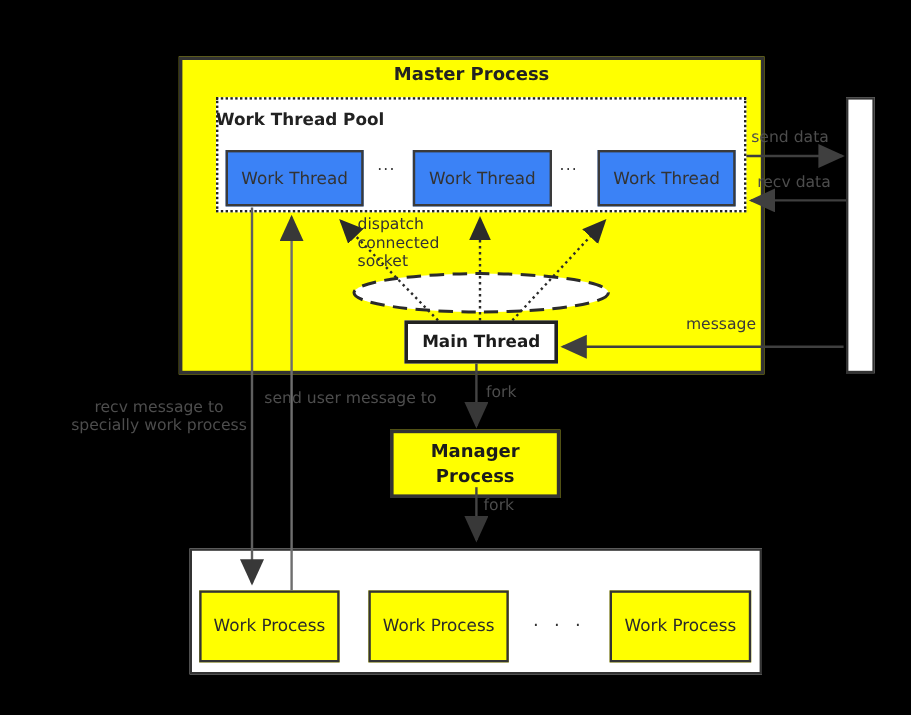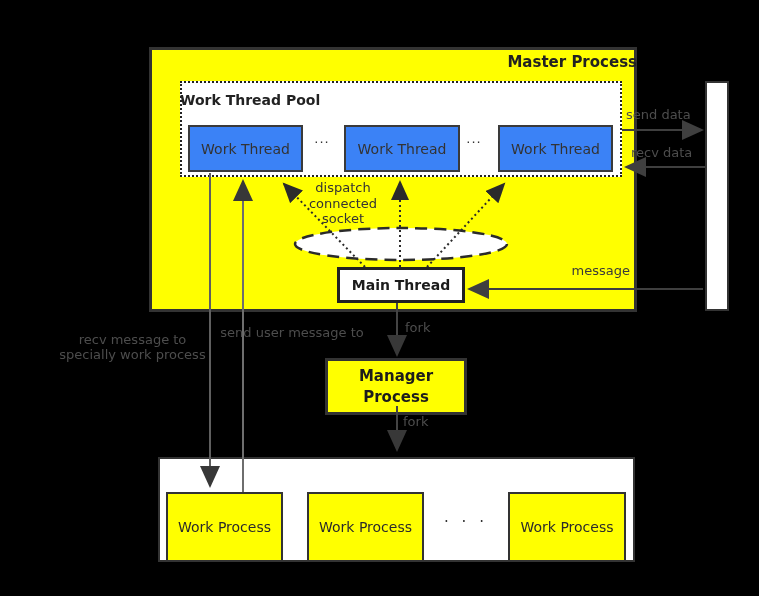--- a/index.html
+++ b/index.html
@@ -4,53 +4,53 @@
 <style>
   html,body{margin:0;padding:0;background:#000;}
   #stage{
     position:relative;width:759px;height:596px;background:#000;
     font-family:"DejaVu Sans","Liberation Sans",sans-serif;overflow:hidden;
   }
   .abs{position:absolute;box-sizing:border-box;}
   .box{display:flex;align-items:center;justify-content:center;}
   
   .master{left:149px;top:47px;width:488px;height:265px;background:#ffff00;border:3px solid #333;}
-  .master-title{left:149px;top:53px;width:488px;text-align:right;font-size:15px;font-weight:bold;color:#222;}
+  .master-title{left:149px;top:53px;width:488px;text-align:center;font-size:15px;font-weight:bold;color:#222;}
   
   .thread-pool{left:180px;top:81px;width:442px;height:96px;background:#fff;border:2px dotted #222;}
   .thread-pool-title{left:180px;top:92px;width:442px;text-align:left;font-size:14px;font-weight:bold;color:#222;}
   .thread-box{top:125px;height:47px;background:#3b82f6;border:2px solid #3a3a3a;font-size:14px;color:#333;}
   .thread1{left:188px;width:115px;}
   .thread2{left:344px;width:116px;}
   .thread3{left:498px;width:115px;}
   .tdots{top:131px;width:18px;text-align:center;font-size:13px;color:#333;letter-spacing:1px;}
   .tdots1{left:313px;} .tdots2{left:465px;}
   
   .client-bar{left:705px;top:81px;width:24px;height:230px;background:#fff;border:2px solid #333;}
   
   .main-thread{left:337px;top:267px;width:128px;height:36px;background:#fff;border:3px solid #222;font-size:14px;font-weight:bold;color:#1c1c1c;}
   
   .manager{left:325px;top:358px;width:142px;height:57px;background:#ffff00;border:3px solid #333;
            flex-direction:column;font-size:15px;font-weight:bold;color:#1c1c1c;line-height:21px;}
   
   .process-pool{left:158px;top:457px;width:477px;height:105px;background:#fff;border:2px solid #333;}
   .process-pool-title{left:158px;top:462px;width:477px;text-align:center;font-size:14px;color:#333;}
-  .process-box{top:492px;height:70px;background:#ffff00;border:2px solid #333;font-size:14px;color:#2b2b2b;}
+  .process-box{top:492px;height:60px;background:#ffff00;border:2px solid #333;font-size:14px;color:#2b2b2b;}
   .process1{left:166px;width:117px;}
   .process2{left:307px;width:117px;}
   .process3{left:508px;width:118px;}
   .pdots{left:441px;top:508px;width:50px;text-align:center;font-size:15px;color:#333;letter-spacing:4px;}
   
   .glabel{font-size:13px;color:#4d4d4d;line-height:15px;}
   .send-data{left:626px;top:107px;width:70px;}
   .recv-data{left:631px;top:145px;width:70px;}
   .connect{left:560px;top:263px;width:70px;text-align:right;color:#3a3a3a;}
   .fork1{left:405px;top:320px;}
   .fork2{left:403px;top:414px;}
-  .dispatch{left:298px;top:180px;width:90px;text-align:center;color:#333;line-height:15.5px;}
+  .dispatch{left:298px;top:180px;width:90px;color:#333;line-height:15.5px;}
   .msg-process{left:35px;top:332px;width:195px;text-align:center;}
   .msg-thread{left:197px;top:325px;width:190px;text-align:center;}
   svg.connectors{left:0;top:0;pointer-events:none;}
 </style>
 </head>
 <body>
 
 <div id="stage">
 
   <div class="abs master"></div>

